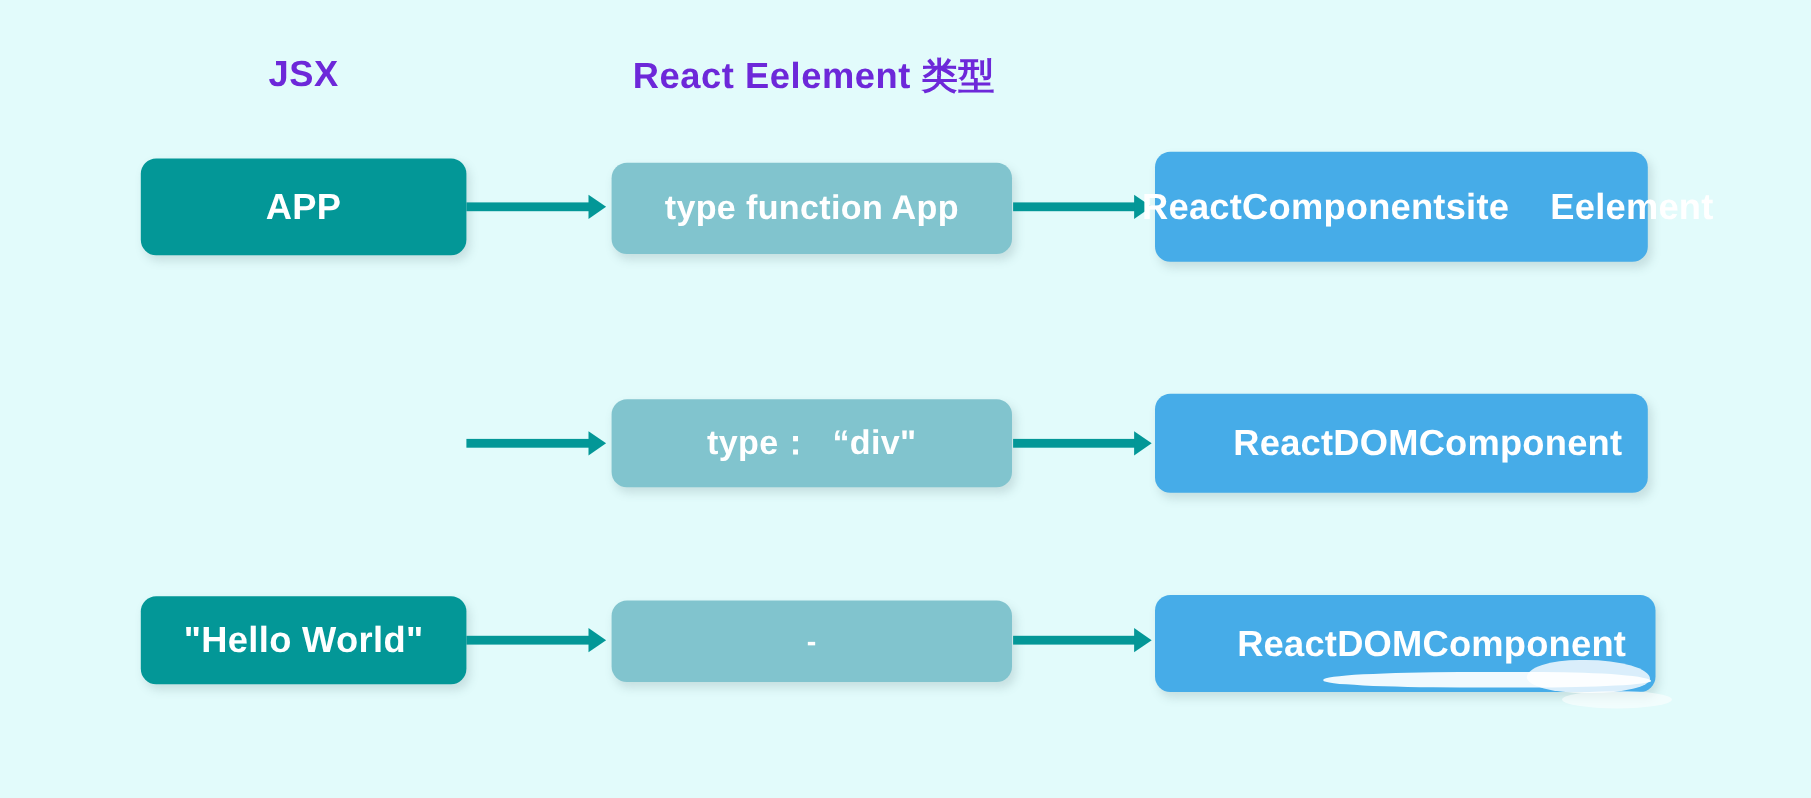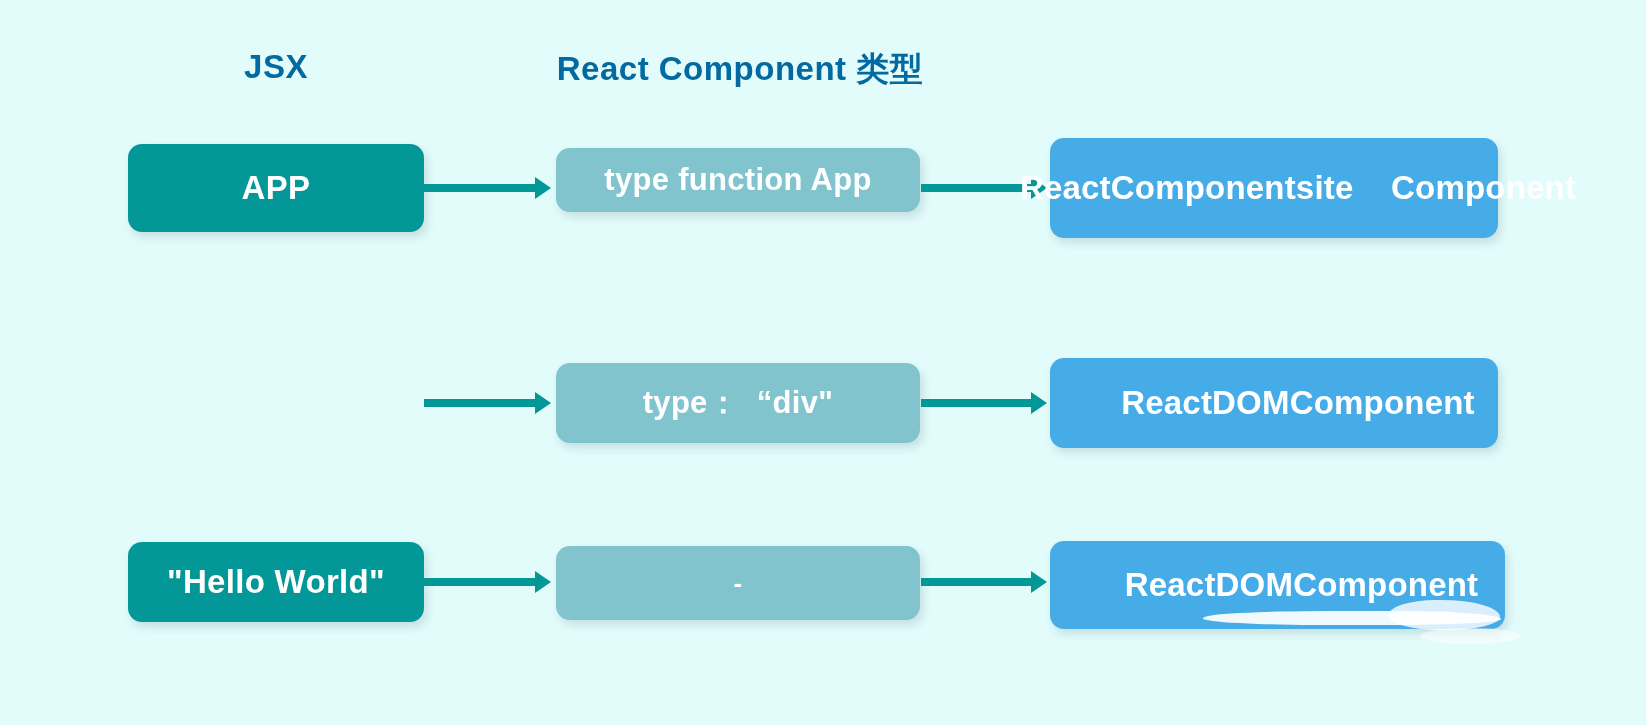--- a/index.html
+++ b/index.html
@@ -19,21 +19,21 @@
     position: relative;
     width: 1646px;
     height: 725px;
   }
 
   
   .col-header {
     position: absolute;
     font-size: 33px;
     font-weight: bold;
-    color: #0369a1;
+    color: #6d28d9;
     white-space: nowrap;
     letter-spacing: 0.5px;
     text-align: center;
     transform: translateX(-50%);
   }
   #hdr-jsx      { left: 276px;  top: 48px; }
   #hdr-type     { left: 740px;  top: 47px; }
   #hdr-internal { left: 1272px; top: 47px; }
 
   
@@ -51,21 +51,21 @@
     line-height: 1.10;
     white-space: pre;
   }
 
   .node.jsx      { background: #039797; font-size: 33px; letter-spacing: 0.3px; }
   .node.etype    { background: #81c4ce; font-size: 31px; letter-spacing: 0.3px; }
   .node.internal { background: #46ace8; font-size: 33px; letter-spacing: 0.2px; padding-left: 48px; }
 
   
   #box-jsx-1      { left: 128px;  top: 144px; width: 296px; height: 88px; }
-  #box-type-1     { left: 556px;  top: 148px; width: 364px; height: 64px; }
+  #box-type-1     { left: 556px;  top: 148px; width: 364px; height: 83px; }
   #box-internal-1 { left: 1050px; top: 138px; width: 448px; height: 100px; }
 
   
   #box-jsx-2      { left: 128px;  top: 363px; width: 296px; height: 80px; }
   #box-type-2     { left: 556px;  top: 363px; width: 364px; height: 80px; }
   #box-internal-2 { left: 1050px; top: 358px; width: 448px; height: 90px; }
 
   
   #box-jsx-3      { left: 128px;  top: 542px; width: 296px; height: 80px; }
   #box-type-3     { left: 556px;  top: 546px; width: 364px; height: 74px; }
@@ -120,33 +120,33 @@
     border-radius: 50%;
     opacity: 0.55;
   }
 </style>
 </head>
 <body>
 
 <div id="canvas">
 
   <div class="col-header" id="hdr-jsx">JSX</div>
-  <div class="col-header" id="hdr-type">React Component 类型</div>
+  <div class="col-header" id="hdr-type">React Eelement 类型</div>
 
   <div class="node jsx" id="box-jsx-1">APP</div>
 
   <div class="arrow" id="arr-1a"></div>
 
   <div class="node etype" id="box-type-1">type function App</div>
 
   <div class="arrow" id="arr-1b"></div>
 
   <div class="node internal" id="box-internal-1">
     <span>ReactComponentsite</span><br>
-    <span>Component</span>
+    <span>Eelement</span>
   </div>
 
 
   <div class="arrow" id="arr-2a"></div>
 
   <div class="node etype" id="box-type-2">type：  “div"</div>
 
   <div class="arrow" id="arr-2b"></div>
 
   <div class="node internal" id="box-internal-2">ReactDOMComponent</div>

